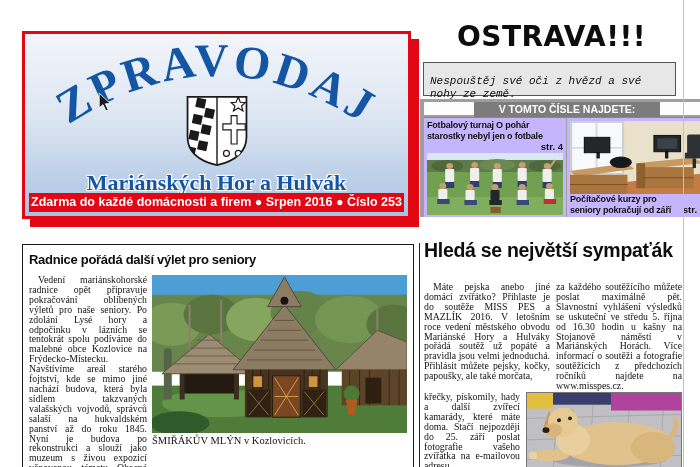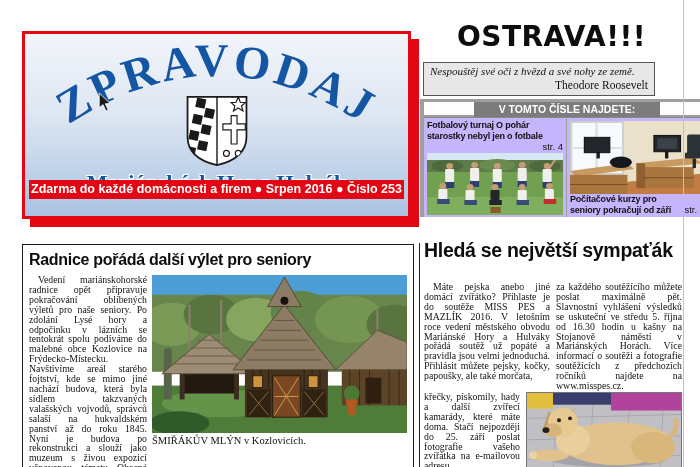--- a/index.html
+++ b/index.html
@@ -9,51 +9,51 @@
   .page-edge{position:absolute;left:683px;top:0;width:1px;height:467px;background:#c2c2c2;}
   
   .masthead{position:absolute;left:22px;top:31px;width:389px;height:188px;box-sizing:border-box;
             border:3px solid #e30613;background:linear-gradient(180deg,#f2f5fa 0%,#dde6f2 45%,#a9c2e2 100%);
             box-shadow:8px 8px 0 0 #e30613;}
   .arch-svg{position:absolute;left:0;top:2px;width:100%;height:112px;}
   .crest{position:absolute;left:50%;top:60px;transform:translateX(-50%);width:66px;height:74px;}
   .masthead-subtitle{position:absolute;left:0;right:0;top:136px;text-align:center;
             font-family:"Liberation Serif",serif;font-weight:bold;font-size:22px;color:#1456a4;
             text-shadow:1px 1px 0 #fff,-1px -1px 0 #fff,1px -1px 0 #fff,-1px 1px 0 #fff,0 0 3px #fff;}
-  .masthead-banner{position:absolute;left:4px;right:4px;bottom:17px;height:19px;background:#e30613;
+  .masthead-banner{position:absolute;left:4px;right:4px;bottom:4px;height:19px;background:#e30613;
             color:#fff;font-weight:bold;font-size:12.5px;line-height:19px;text-align:center;}
   .cursor{position:absolute;left:98px;top:92px;width:14px;height:20px;z-index:5;}
   
   .ostrava{position:absolute;left:420px;top:20px;width:263px;text-align:center;
            font-size:28px;font-weight:bold;letter-spacing:.5px;color:#0d0d0d;font-family:"DejaVu Sans",sans-serif;}
-  .quote-box{position:absolute;left:423px;top:62px;width:232px;height:34px;box-sizing:border-box;
-             background:#e7e7e7;border:1px solid #555;padding:2px 6px;font-family:Liberation Serif, serif;}
+  .quote-box{position:absolute;left:423px;top:62px;width:253px;height:34px;box-sizing:border-box;
+             background:#e7e7e7;border:1px solid #555;padding:12px 6px;font-family:Liberation Mono, monospace;}
   .quote-text{font-style:italic;font-size:11px;line-height:13px;}
   .quote-author{font-size:11.5px;text-align:right;line-height:14px;}
   
   .toc-box{position:absolute;left:420px;top:99px;width:294px;box-sizing:border-box;
            background:#9e9e9e;padding:3px 4px 0 4px;}
   .toc-titlebar{display:flex;height:15px;}
   .toc-titlebar .flank{flex:1;background:#fdfdfd;border-bottom:2px solid #9e9e9e;}
   .toc-title{width:186px;background:#7c7c7c;color:#fff;font-weight:bold;font-size:10.5px;
              line-height:15px;text-align:center;}
   .toc-content{display:flex;background:#c4b5fd;height:99px;border-top:1px solid #888;}
   .toc-col{width:50%;box-sizing:border-box;padding:2px 3px;display:flex;flex-direction:column;}
   .toc-col.first{border-right:1px solid #9e9e9e;}
   .toc-head{font-weight:bold;font-size:9px;line-height:10.5px;letter-spacing:-.2px;}
-  .toc-page{font-weight:normal;font-size:9.5px;text-align:right;line-height:11px;}
+  .toc-page{font-weight:bold;font-size:9.5px;text-align:right;line-height:11px;}
   .toc-caption{position:relative;padding-right:26px;}
   .toc-caption .toc-page{position:absolute;right:2px;bottom:0;}
   .photo-frame{flex:1;position:relative;overflow:hidden;margin-top:1px;}
   .photo-frame svg{position:absolute;inset:0;width:100%;height:100%;}
   .toc-footer{height:16px;color:#fff;font-weight:bold;font-size:11px;line-height:16px;text-align:center;}
   
   .article-left{position:absolute;left:22px;top:244px;width:392px;height:228px;box-sizing:border-box;
                 border:1px solid #1a1a1a;background:#fff;padding:2px 6px;overflow:hidden;}
-  .headline{font-weight:bold;font-size:16px;letter-spacing:-.3px;line-height:23px;margin:1px 0 4px 0;color:#0d0d0d;}
+  .headline{font-weight:bold;font-size:13px;letter-spacing:-.3px;line-height:23px;margin:1px 0 4px 0;color:#0d0d0d;}
   .al-body{display:flex;gap:5px;}
   .serif{font-family:"Liberation Serif",serif;font-size:9.8px;line-height:9.9px;text-align:justify;}
   .al-text{width:118px;}
   .indent{text-indent:9px;}
   .al-photo-wrap{flex:1;}
   .mill-photo{width:100%;height:158px;display:block;}
   .photo-caption{font-family:"Liberation Serif",serif;font-size:10.5px;margin-top:2px;}
   .col-rule{position:absolute;left:419px;top:243px;width:1px;height:224px;background:#222;}
   .article-right{position:absolute;left:424px;top:238px;width:258px;height:229px;overflow:hidden;}
   .ar-head{font-size:19.5px;margin-bottom:20px;}

